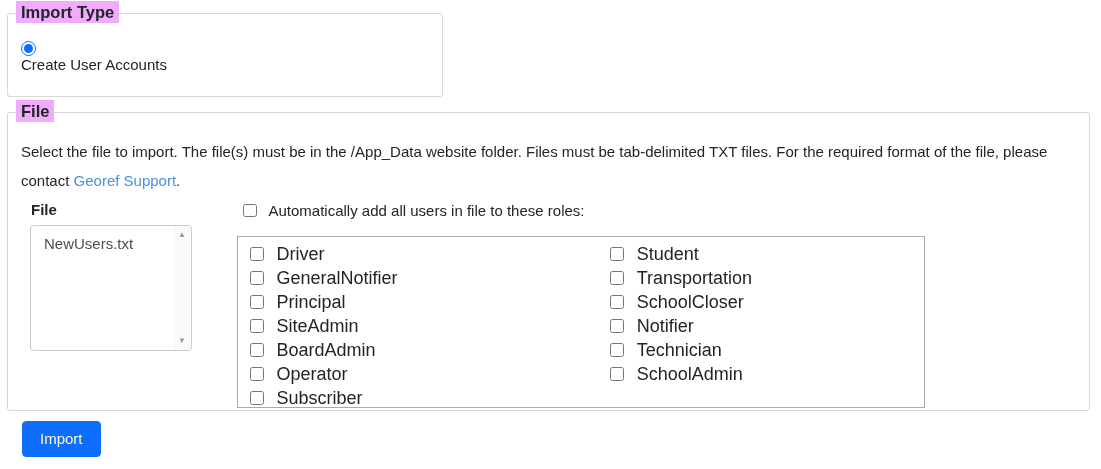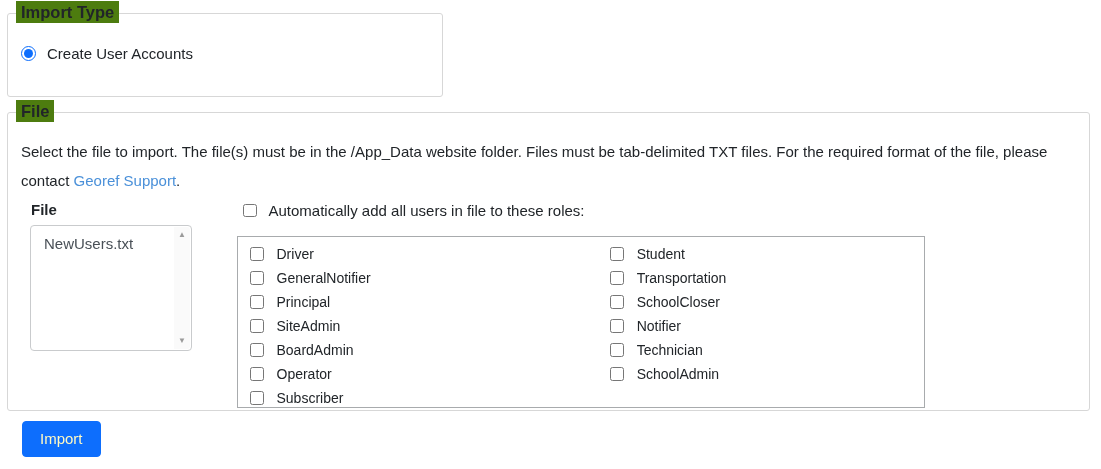--- a/index.html
+++ b/index.html
@@ -14,36 +14,36 @@
   .fs {
     position: relative;
     border: 1px solid #d7d7d7;
     border-radius: 3px;
     background: #fff;
   }
   .fs-legend {
     position: absolute;
     top: -13px;
     left: 8px;
-    background: #4d7c0f;
+    background: #f0abfc;
     padding: 0 5px;
     font-size: 16.5px;
     font-weight: 600;
     color: #212529;
     line-height: 22px;
     white-space: nowrap;
   }
 
   .fs-import-type {
     margin: 13px 0 0 7px;
     width: 436px;
     height: 84px;
     padding: 27px 10px 0 13px;
   }
-  .radio-row { display: flex; align-items: center; height: 24px; }
+  .radio-row { display: flex; height: 24px; flex-direction: column; }
   .radio {
     flex: 0 0 auto;
     width: 15px; height: 15px;
     border: 1px solid #8b8b8b;
     border-radius: 50%;
     background: #fff;
     position: relative;
     margin-right: 11px;
   }
   .radio.selected { border: 1.6px solid #0d6efd; }
@@ -126,21 +126,21 @@
   }
   .roles-column-left { width: 52.5%; }
   .roles-column-right { width: 47.5%; }
   .role-row {
     display: flex;
     align-items: center;
     height: 24px;
     padding-left: 12px;
   }
   .role-row .checkbox { margin-right: 13px; }
-  .role-label { font-size: 14px; }
+  .role-label { font-size: 18px; }
 
   .btn-primary {
     display: inline-block;
     margin: 10px 0 0 22px;
     background: #0d6efd;
     border: 1px solid #0d6efd;
     border-radius: 4px;
     color: #fef9c3;
     font-family: "Liberation Sans", "DejaVu Sans", sans-serif;
     font-size: 15px;

